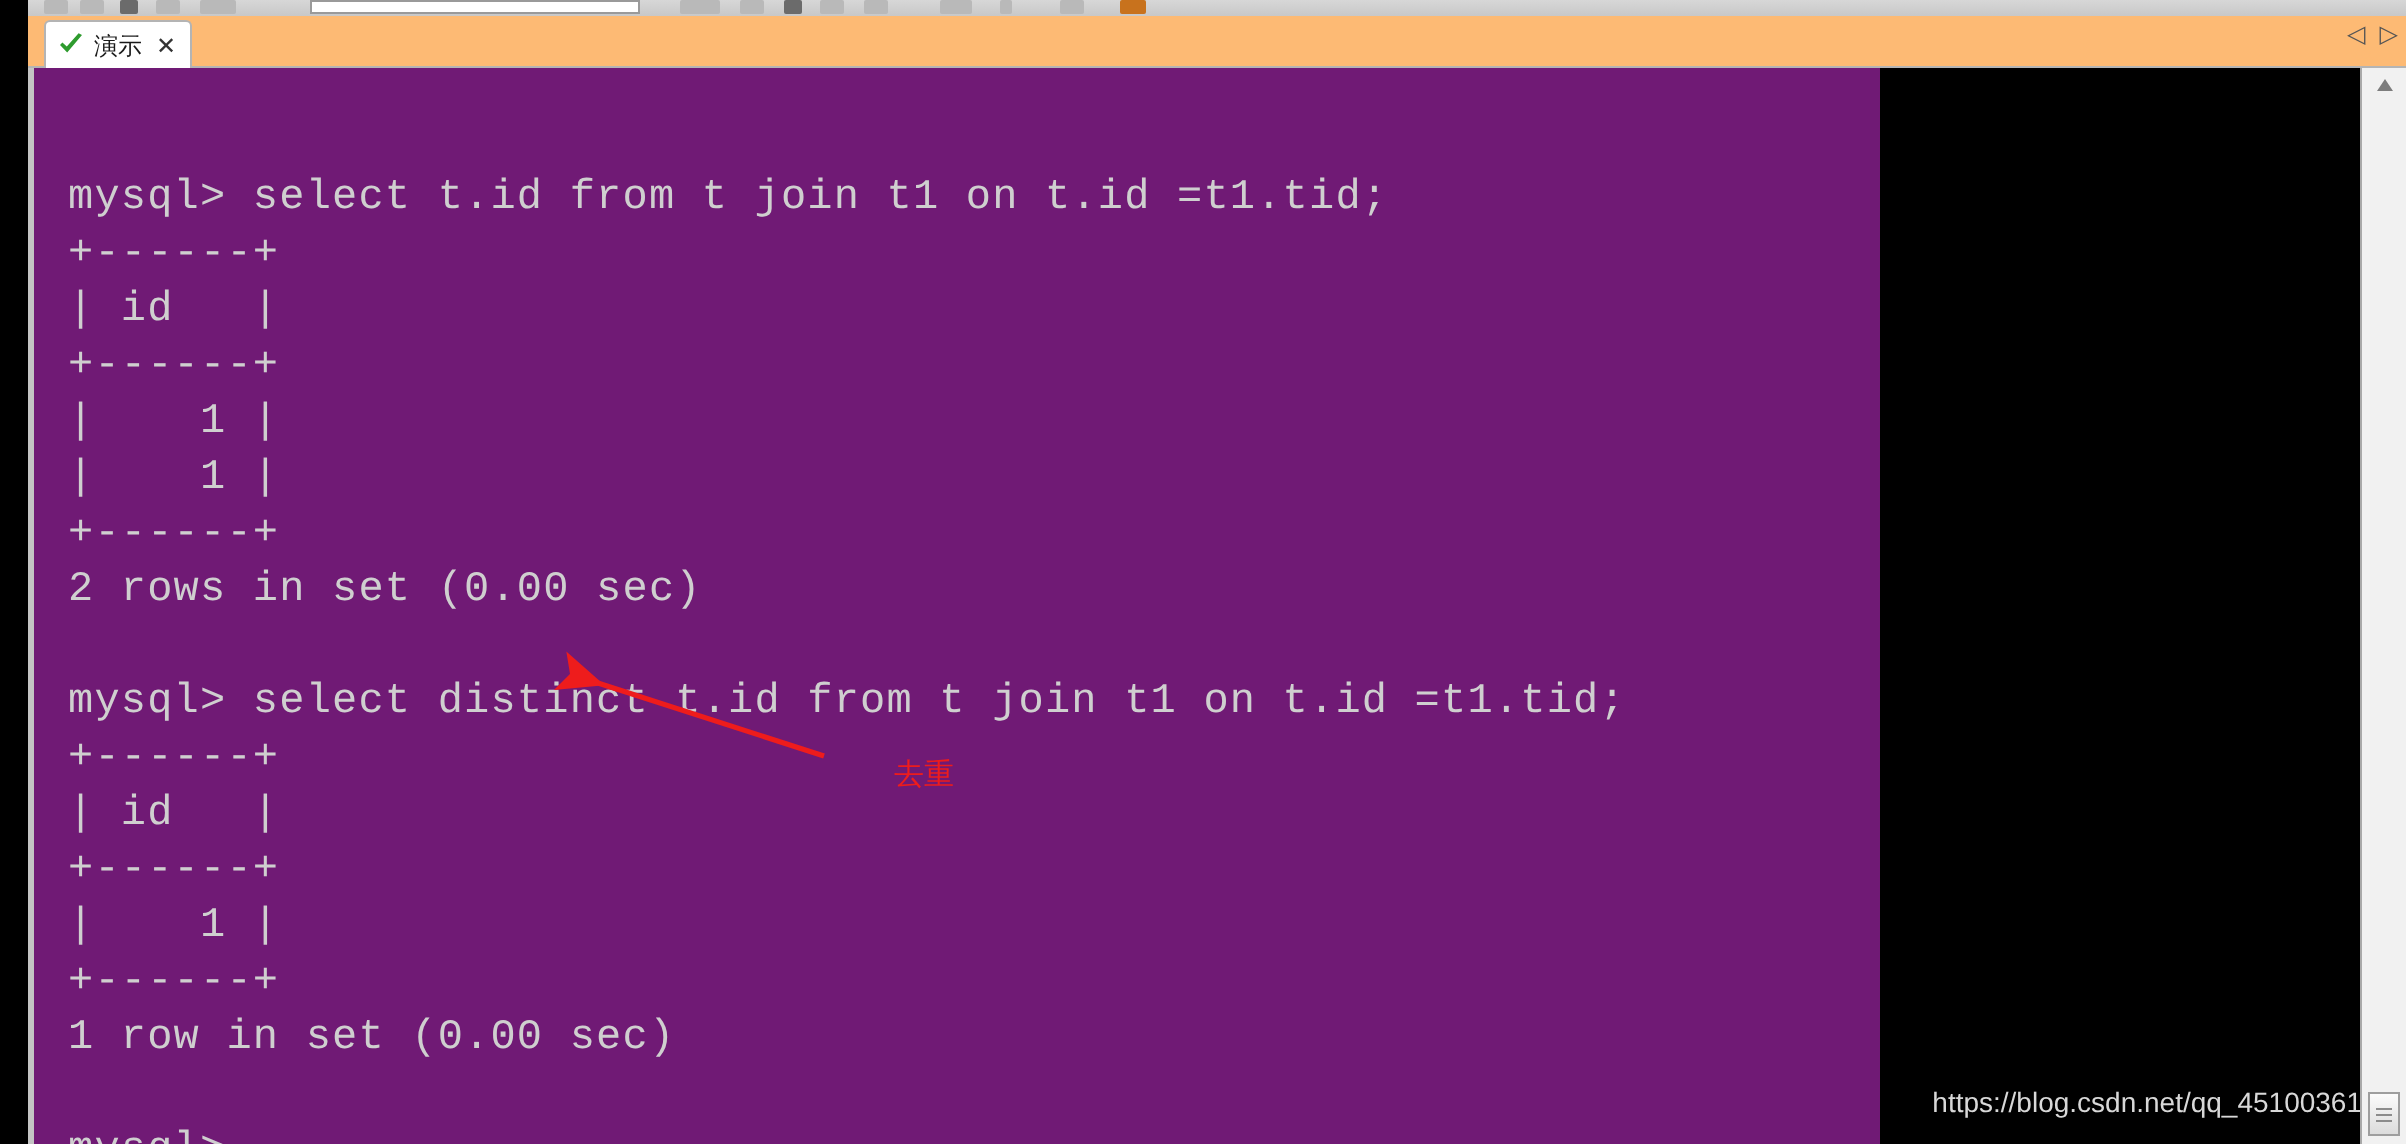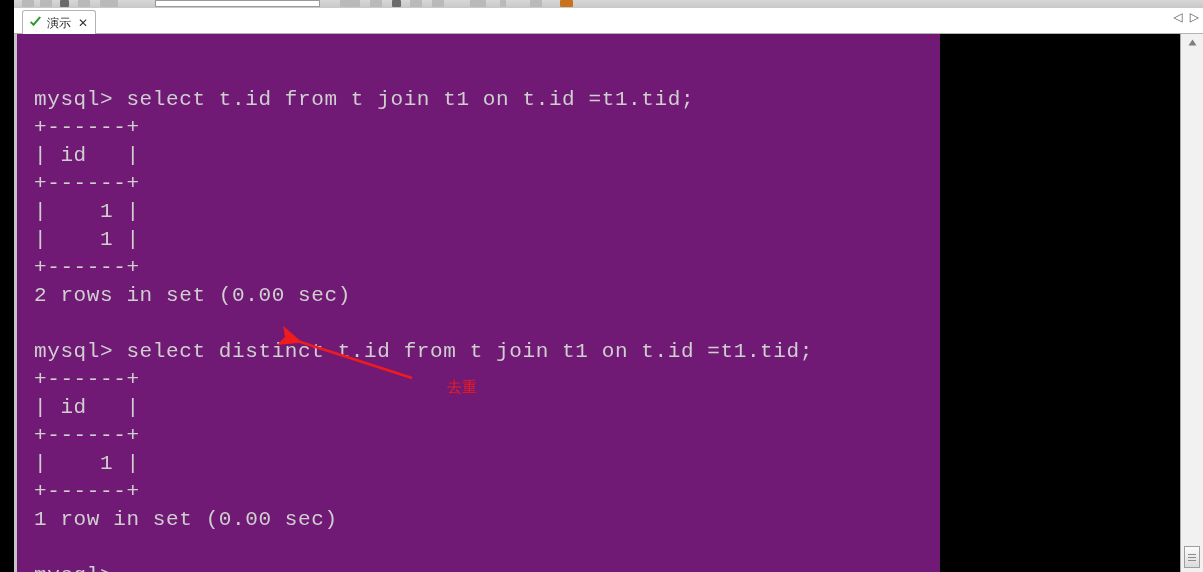--- a/index.html
+++ b/index.html
@@ -46,21 +46,21 @@
     background: #ffffff;
     border: 1px solid #9a9a9a;
     box-sizing: border-box;
   }
 
   
   .tabbar {
     position: absolute;
     left: 14px; top: 8px;
     width: 1189px; height: 26px;
-    background: #ffffff;
+    background: #fdba74;
     border-bottom: 1px solid #b4b4b4;
     box-sizing: border-box;
   }
   .tab {
     position: absolute;
     left: 8px; top: 2px;
     height: 24px;
     padding: 0 7px 0 6px;
     background: #ffffff;
     border: 1px solid #b4b4b4;
@@ -237,20 +237,21 @@
       <defs>
         <marker id="ahead" markerWidth="9" markerHeight="9" refX="7" refY="4.5" orient="auto">
           <path d="M0,4.5 L9,0.6 L7,4.5 L9,8.4 Z" fill="#ee1c1c"></path>
         </marker>
       </defs>
       <line id="arrow-line" stroke="#ee1c1c" stroke-width="2.6" marker-end="url(#ahead)" x1="412" y1="378" x2="285" y2="337"></line>
     </svg>
     <div class="annotation-text">去重</div>
   </div>
 
+  <div class="watermark">https://blog.csdn.net/qq_45100361</div>
 
   <div class="vscroll">
     <div class="sb-up">
       <svg width="9" height="7" viewBox="0 0 9 7">
           <path d="M4.5 0.5 L8.5 6.5 L0.5 6.5 Z" fill="#7d7d7d"></path>
         </svg>
     </div>
     <div class="sb-thumb">
       <i></i>
         <i></i>

